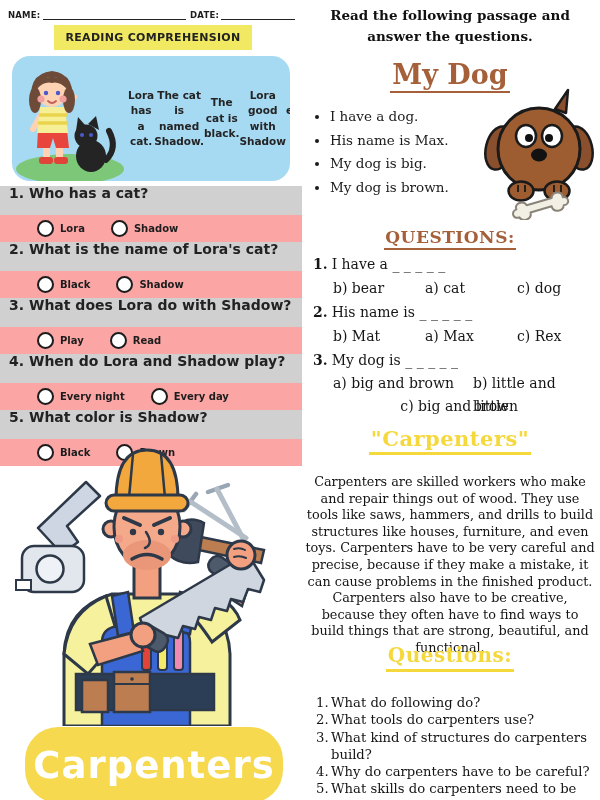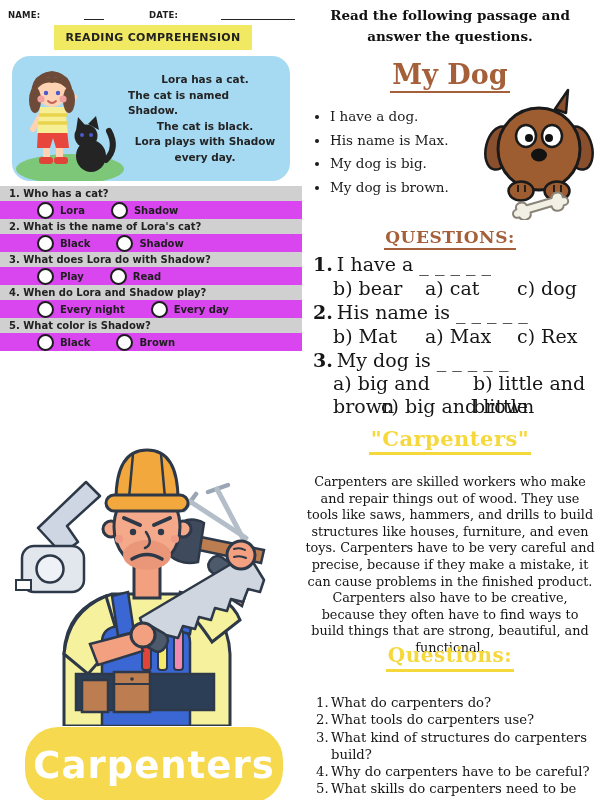--- a/index.html
+++ b/index.html
@@ -4,37 +4,37 @@
 <style>
   html,body{margin:0;padding:0;background:#ffffff;}
   .page{position:relative;width:600px;height:800px;background:#ffffff;overflow:hidden;
         font-family:"DejaVu Sans",sans-serif;color:#1d1d1d;}
   .col{position:absolute;top:0;height:800px;}
   #leftcol{left:0;width:300px;}
   #rightcol{left:300px;width:300px;font-family:"DejaVu Serif",serif;}
 
   
   .name-row{position:absolute;top:9px;left:8px;right:5px;display:flex;align-items:flex-end;
-            font-size:8.5px;font-weight:bold;letter-spacing:.2px;gap:41px;}
+            font-size:8.5px;font-weight:bold;letter-spacing:.2px;}
   .fill-line{border-bottom:1.5px solid #222;height:10px;}
   .name-line{flex:1;margin:0 4px 0 3px;}
   .date-line{width:74px;margin-left:2px;}
   .rc-banner{position:absolute;top:25px;left:54px;width:198px;height:25px;background:#f1e961;
              display:flex;align-items:center;justify-content:center;font-size:11px;font-weight:bold;
              letter-spacing:.3px;color:#222;}
   .passage-box{position:absolute;top:56px;left:12px;width:278px;height:125px;background:#a6d9f2;
                border-radius:18px;display:flex;overflow:hidden;}
   .passage-art{width:116px;height:125px;flex:0 0 auto;}
-  .passage-text{flex:1;display:flex;flex-direction:column;justify-content:center;align-items:center;
-                font-size:10.5px;font-weight:bold;line-height:15.5px;color:#242424;text-align:left;
+  .passage-text{flex:1;display:flex;flex-direction:row;justify-content:center;align-items:center;
+                font-size:10.5px;font-weight:bold;line-height:15.5px;color:#242424;text-align:center;
                 padding-right:8px;}
   .lq-list{position:absolute;top:186px;left:0;width:302px;}
-  .lq-stripe{height:15px;line-height:15px;background:#d0d0d0;font-size:10px;font-weight:bold;
+  .lq-stripe{height:29px;line-height:15px;background:#d0d0d0;font-size:14px;font-weight:bold;
              padding-left:9px;color:#222;}
-  .lq-opts{height:18px;display:flex;align-items:center;padding-left:37px;gap:26px;background:#d946ef;}
+  .lq-opts{height:27px;display:flex;align-items:center;padding-left:37px;gap:26px;background:#fca5a5;}
   .lq-opt{display:flex;align-items:center;gap:6px;cursor:pointer;}
   .radio{width:13px;height:13px;border:2.5px solid #1c1c1c;border-radius:50%;background:#fff;flex:0 0 auto;}
   .lq-label{font-size:10px;font-weight:bold;color:#1d1d1d;}
   .carpenter-art{position:absolute;top:428px;left:12px;width:276px;height:298px;}
   .footer-banner{position:absolute;top:727px;left:25px;width:258px;height:76px;background:#f6d94e;
                  border-radius:33px;display:flex;align-items:center;justify-content:center;}
   .footer-banner span{color:#ffffff;font-size:37px;font-weight:bold;letter-spacing:1px;}
 
   
   .instruction{position:absolute;top:5px;left:2px;right:2px;text-align:center;font-weight:bold;
@@ -42,21 +42,21 @@
   .mydog-title{position:absolute;top:59px;left:0;right:0;text-align:center;}
   .mydog-title span{color:#a5603a;font-size:27px;font-weight:bold;border-bottom:2.5px solid #a5603a;
                     padding:0 2px 1px 2px;}
   .dog-bullets{position:absolute;top:103px;left:8px;margin:0;padding-left:18px;font-size:13.5px;
                line-height:19.5px;color:#1b1b1b;}
   .dog-bullets li{margin:4px;}
   .dog-art{position:absolute;top:86px;left:182px;width:114px;height:134px;}
   .q-heading{position:absolute;top:227px;left:0;right:0;text-align:center;}
   .q-heading span{color:#a5603a;font-size:17px;font-weight:bold;letter-spacing:.5px;
                   border-bottom:2.5px solid #a5603a;padding:0 1px 1px 1px;}
-  .mcq{position:absolute;top:252px;left:13px;right:4px;font-size:19px;color:#161616;}
+  .mcq{position:absolute;top:252px;left:13px;right:4px;font-size:14px;color:#161616;}
   .mcq-stem{height:24px;line-height:24px;}
   .mcq-num{font-weight:bold;margin-right:4px;}
   .mcq-opts{height:24px;line-height:24px;display:grid;grid-template-columns:92px 92px 1fr;
             padding-left:20px;}
   .mcq-opts2{height:23px;line-height:23px;display:grid;grid-template-columns:140px 1fr;padding-left:20px;}
   .mcq-c{height:22px;line-height:22px;text-align:center;}
   .carp-title{position:absolute;top:426px;left:0;right:0;text-align:center;}
   .carp-title span{color:#f5d83c;font-size:21px;font-weight:bold;letter-spacing:.5px;
                    border-bottom:3px solid #f5d83c;padding:0 2px 1px 2px;}
   .carp-passage{position:absolute;top:474px;left:5px;right:5px;text-align:center;font-size:12.8px;
@@ -122,21 +122,21 @@
         <path d="M64,75 L66,61 L73,69 Z" fill="#242424"></path>
         <path d="M76,68 L84,60 L87,74 Z" fill="#242424"></path>
         <circle cx="74" cy="80" r="11.5" fill="#242424"></circle>
         <circle cx="70" cy="79" r="2" fill="#4a5acc"></circle>
         <circle cx="79" cy="79" r="2" fill="#4a5acc"></circle>
       </svg>
       <div class="passage-text">
         <div>Lora has a cat.</div>
         <div>The cat is named Shadow.</div>
         <div>The cat is black.</div>
-        <div>Lora plays with Shadow</div>
+        <div>Lora good with Shadow</div>
         <div>every day.</div>
       </div>
     </div>
 
     <div class="lq-list">
 
       <div class="lq-stripe">1. Who has a cat?</div>
       <div class="lq-opts">
         <span class="lq-opt">
             <span class="radio"></span>
@@ -349,21 +349,21 @@
 
     <div class="carp-passage">Carpenters are skilled workers who make and repair things out of wood. They use tools like saws, hammers, and drills to build structures like houses, furniture, and even toys. Carpenters have to be very careful and precise, because if they make a mistake, it can cause problems in the finished product. Carpenters also have to be creative, because they often have to find ways to build things that are strong, beautiful, and functional.</div>
 
     <div class="carp-qheading">
       <span>Questions:</span>
     </div>
 
     <div class="carp-list">
       <div class="carp-item">
         <span class="carp-num">1.</span>
-        <span class="carp-text">What do carpenters do?</span>
+        <span class="carp-text">What do following do?</span>
       </div>
       <div class="carp-item">
         <span class="carp-num">2.</span>
         <span class="carp-text">What tools do carpenters use?</span>
       </div>
       <div class="carp-item">
         <span class="carp-num">3.</span>
         <span class="carp-text">What kind of structures do carpenters build?</span>
       </div>
       <div class="carp-item">

